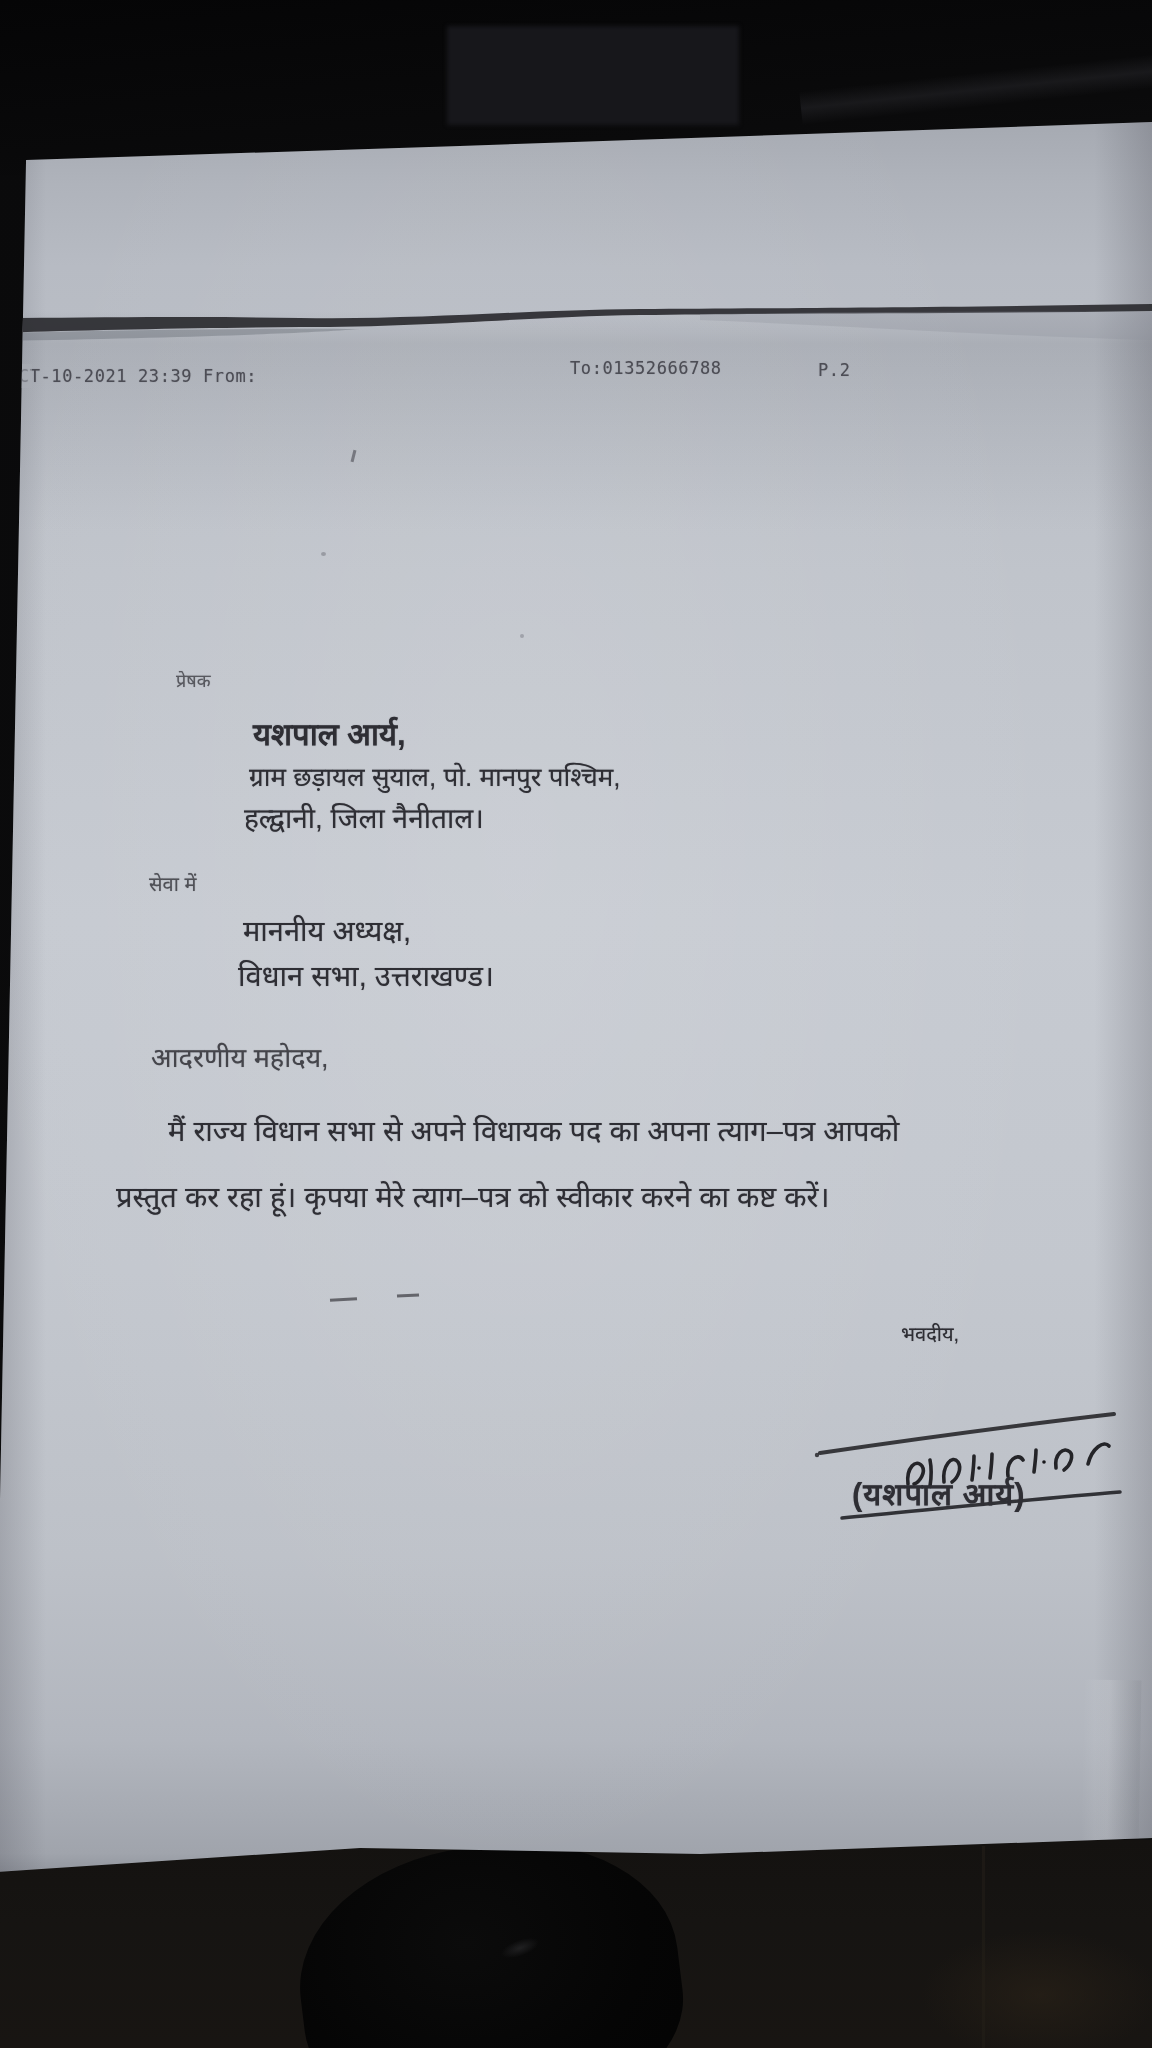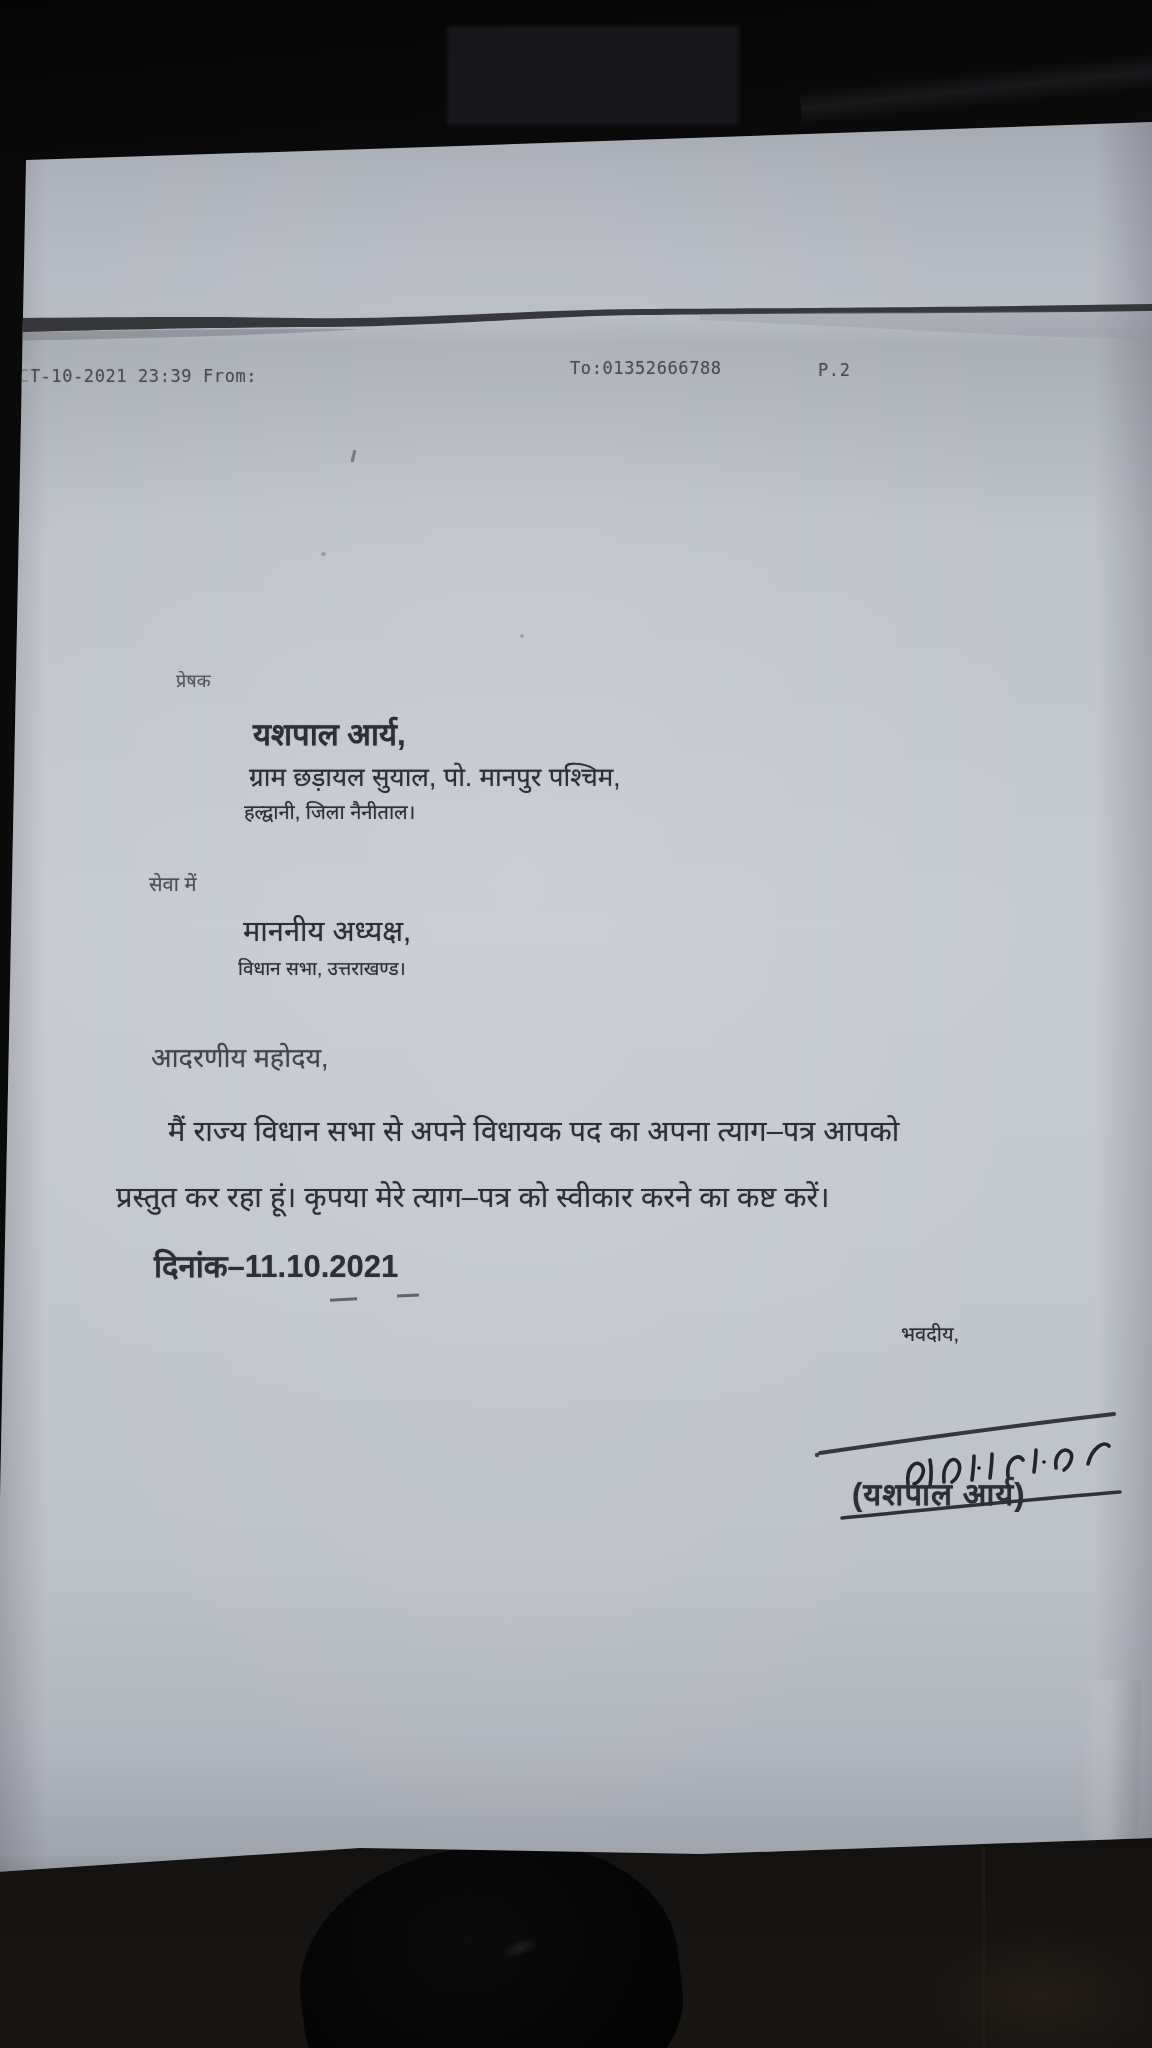--- a/index.html
+++ b/index.html
@@ -53,24 +53,24 @@
     background:#a9adb5;opacity:.55;}
 
   
   .smudge-svg{position:absolute;left:0;top:296px;}
 
   
   .dev{position:absolute;color:#2e2e34;text-shadow:0 0 1px rgba(40,40,48,.45);white-space:nowrap;}
   .sender-label{left:176px;top:668px;font-size:18px;opacity:.72;}
   .sender-name{left:253px;top:712px;font-size:31px;font-weight:600;}
   .addr1{left:249px;top:758px;font-size:26px;font-weight:500;}
-  .addr2{left:244px;top:798px;font-size:20px;font-weight:500;}
+  .addr2{left:244px;top:798px;font-size:28px;font-weight:500;}
   .recipient-label{left:149px;top:870px;font-size:20px;opacity:.78;}
   .recip1{left:243px;top:910px;font-size:29px;font-weight:500;}
-  .recip2{left:238px;top:955px;font-size:19px;font-weight:500;}
+  .recip2{left:238px;top:955px;font-size:29px;font-weight:500;}
   .salutation{left:151px;top:1038px;font-size:27px;opacity:.85;}
   .body1{left:168px;top:1110px;font-size:29px;font-weight:500;}
   .body2{left:116px;top:1176px;font-size:29px;font-weight:500;}
   .date-line{left:154px;top:1244px;font-size:31px;font-weight:600;}
   .closing{left:901px;top:1320px;font-size:20px;font-weight:500;}
   .typed-name{left:852px;top:1472px;font-size:31px;font-weight:600;letter-spacing:1px;z-index:3;}
 
   .date-dash{position:absolute;height:3px;background:#3a3a40;opacity:.7;transform:rotate(-3deg);}
   .date-dash.d1{left:330px;top:1298px;width:27px;}
   .date-dash.d2{left:397px;top:1294px;width:22px;}
@@ -118,21 +118,20 @@
 
     <div class="dev recipient-label">सेवा में</div>
     <div class="dev recip1">माननीय अध्यक्ष,</div>
     <div class="dev recip2">विधान सभा, उत्तराखण्ड।</div>
 
     <div class="dev salutation">आदरणीय महोदय,</div>
 
     <div class="dev body2">प्रस्तुत कर रहा हूं। कृपया मेरे त्याग–पत्र को स्वीकार करने का कष्ट करें।</div>
     <div class="dev body1">मैं राज्य विधान सभा से अपने विधायक पद का अपना त्याग–पत्र आपको</div>
 
-    <div class="dev date-line">दिनांक–11.10.2021</div>
     <div class="date-dash d1"></div>
     <div class="date-dash d2"></div>
 
     <div class="dev closing">भवदीय,</div>
 
     <svg class="sig-svg" width="330" height="140" viewBox="0 0 330 140">
 
       <path d="M8,57 C90,45 190,31 302,18" stroke="#1e1e22" stroke-width="4" fill="none" stroke-linecap="round" opacity="0.85"></path>
       <circle cx="5" cy="59" r="2.2" fill="#1e1e22" opacity="0.8"></circle>
 

